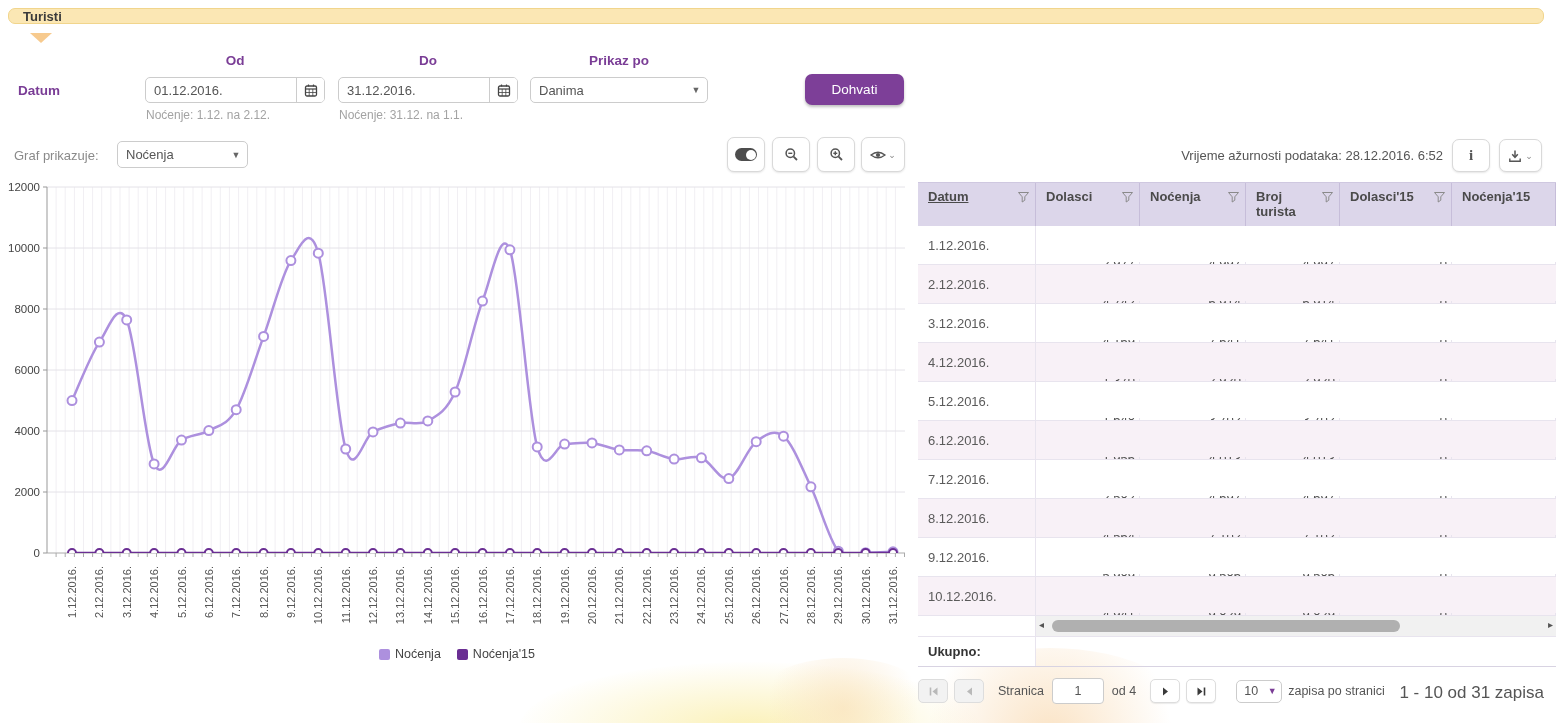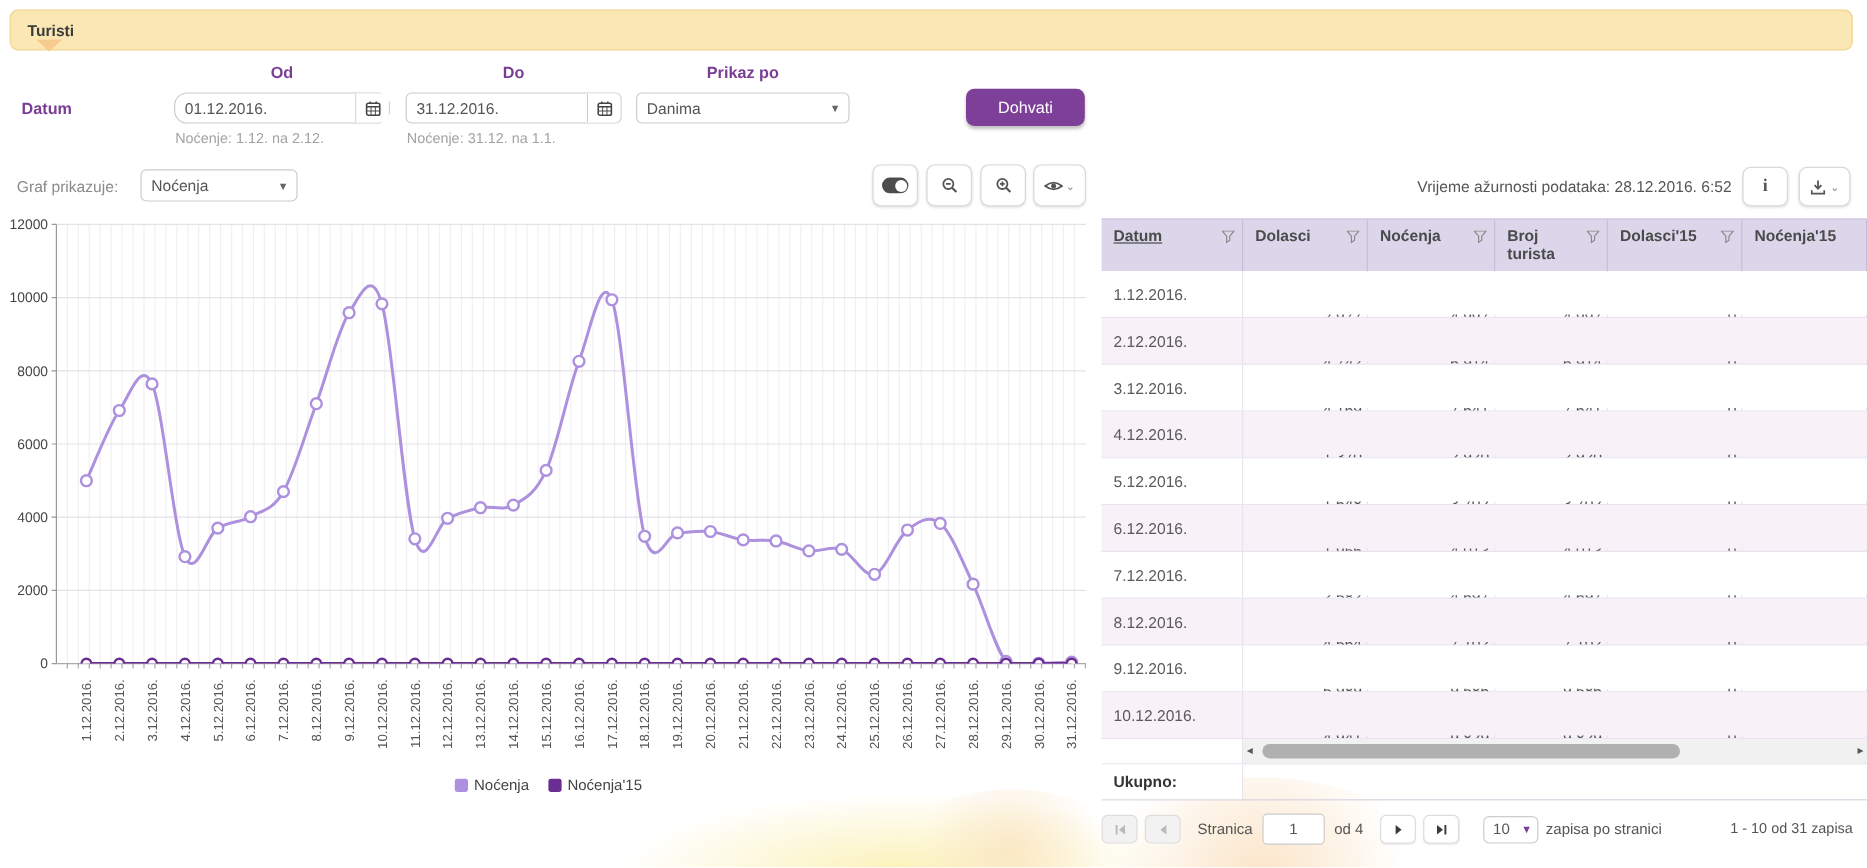--- a/index.html
+++ b/index.html
@@ -5,33 +5,33 @@
   html,body{margin:0;padding:0;}
   body{font-family:"Liberation Sans",sans-serif;background:#fff;}
   .stage{position:relative;width:1556px;height:723px;overflow:hidden;background:#fff;}
   .stage > *{z-index:1;}
   .blob{position:absolute;border-radius:50%;pointer-events:none;z-index:0;}
   .blob1{left:520px;top:662px;width:460px;height:130px;background:radial-gradient(ellipse at center,rgba(250,238,168,.8),rgba(250,238,168,0) 72%);}
   .blob2{left:900px;top:648px;width:300px;height:160px;background:radial-gradient(circle at 50% 55%,rgba(249,218,178,.75),rgba(249,218,178,0) 70%);}
   .blob3{left:748px;top:658px;width:190px;height:100px;background:radial-gradient(circle,rgba(249,224,185,.65),rgba(249,224,185,0) 70%);}
 
   
-  .accordion{position:absolute;left:8px;top:8px;right:12px;height:34px;background:#fbe7b4;border:1px solid #f1d58c;border-radius:7px;display:flex;align-items:center;padding:0 14px;font-weight:bold;font-size:13px;color:#3b3b3b;box-sizing:border-box;}
+  .accordion{position:absolute;left:8px;top:8px;right:12px;height:16px;background:#fbe7b4;border:1px solid #f1d58c;border-radius:7px;display:flex;align-items:center;padding:0 14px;font-weight:bold;font-size:13px;color:#3b3b3b;box-sizing:border-box;}
   .acc-tri{position:absolute;left:30px;top:33px;width:0;height:0;border-left:11px solid transparent;border-right:11px solid transparent;border-top:10px solid #f7ca8e;}
 
   
   .flabel{position:absolute;color:#7a3d96;font-weight:bold;font-size:13.5px;}
   .lbl-od{left:145px;top:53px;width:180px;text-align:center;}
   .lbl-do{left:338px;top:53px;width:180px;text-align:center;}
   .lbl-prikaz{left:530px;top:53px;width:178px;text-align:center;}
   .lbl-datum{left:18px;top:83px;}
   .inpwrap{position:absolute;top:77px;height:26px;border:1px solid #ccc;border-radius:5px;background:#fff;display:flex;align-items:center;box-sizing:border-box;}
   .inpwrap input{border:none;outline:none;flex:1;font:13px "Liberation Sans",sans-serif;color:#555;padding:0 8px;background:transparent;min-width:0;}
   .calbtn{width:27px;align-self:stretch;border-left:1px solid #ccc;display:flex;align-items:center;justify-content:center;cursor:pointer;background:#fff;border-radius:0 4px 4px 0;}
-  .inp-od{left:145px;width:180px;border-radius:11px;}
+  .inp-od{left:145px;width:180px;}
   .inp-do{left:338px;width:180px;}
   .hint{position:absolute;top:108px;font-size:12px;color:#a3a3a3;}
   .hint-od{left:146px;}
   .hint-do{left:339px;}
   .selwrap{position:absolute;border:1px solid #ccc;border-radius:5px;background:#fff;display:flex;align-items:center;box-sizing:border-box;cursor:pointer;}
   .selwrap .selval{flex:1;font-size:13px;color:#555;padding:0 8px;white-space:nowrap;overflow:hidden;}
   .selarrow{width:22px;text-align:center;color:#666;font-size:9px;}
   .sel-prikaz{left:530px;top:77px;width:178px;height:26px;}
   .btn-dohvati{position:absolute;left:805px;top:74px;width:99px;height:31px;background:#7d3f98;color:#fff;border:none;border-radius:7px;font:13.5px "Liberation Sans",sans-serif;cursor:pointer;box-shadow:0 2px 3px rgba(0,0,0,.25);}
 
@@ -81,21 +81,21 @@
   .totrow .td.first{background:#fff;padding-left:10px;justify-content:flex-start;}
 
   
   .pag{position:absolute;left:918px;top:678px;display:flex;align-items:center;gap:6px;font-size:12.5px;color:#555;}
   .navbtn{width:30px;height:24px;border:1px solid #ddd;border-radius:5px;background:#fff;display:flex;align-items:center;justify-content:center;cursor:pointer;box-shadow:0 1px 1px rgba(0,0,0,.08);box-sizing:border-box;}
   .navbtn.dis{background:#f2f2f2;box-shadow:none;}
   .pageinp{width:46px;height:22px;border:1px solid #ccc;border-radius:4px;text-align:center;font:12.5px "Liberation Sans",sans-serif;color:#555;margin:0 2px;}
   .sel-psize{position:static;width:46px;height:23px;margin-left:14px;}
   .sel-psize .selval{padding:0 0 0 7px;font-size:12.5px;}
   .sel-psize .selarrow{color:#7a3d96;width:18px;}
-  .rangelbl{position:absolute;right:12px;top:683px;font-size:12px;color:#555;}
+  .rangelbl{position:absolute;right:12px;top:683px;font-size:17px;color:#555;}
   svg{display:block;}
 </style>
 </head>
 <body>
 
 <div class="stage">
 
   <div class="blob blob1"></div>
   <div class="blob blob2"></div>
   <div class="blob blob3"></div>

